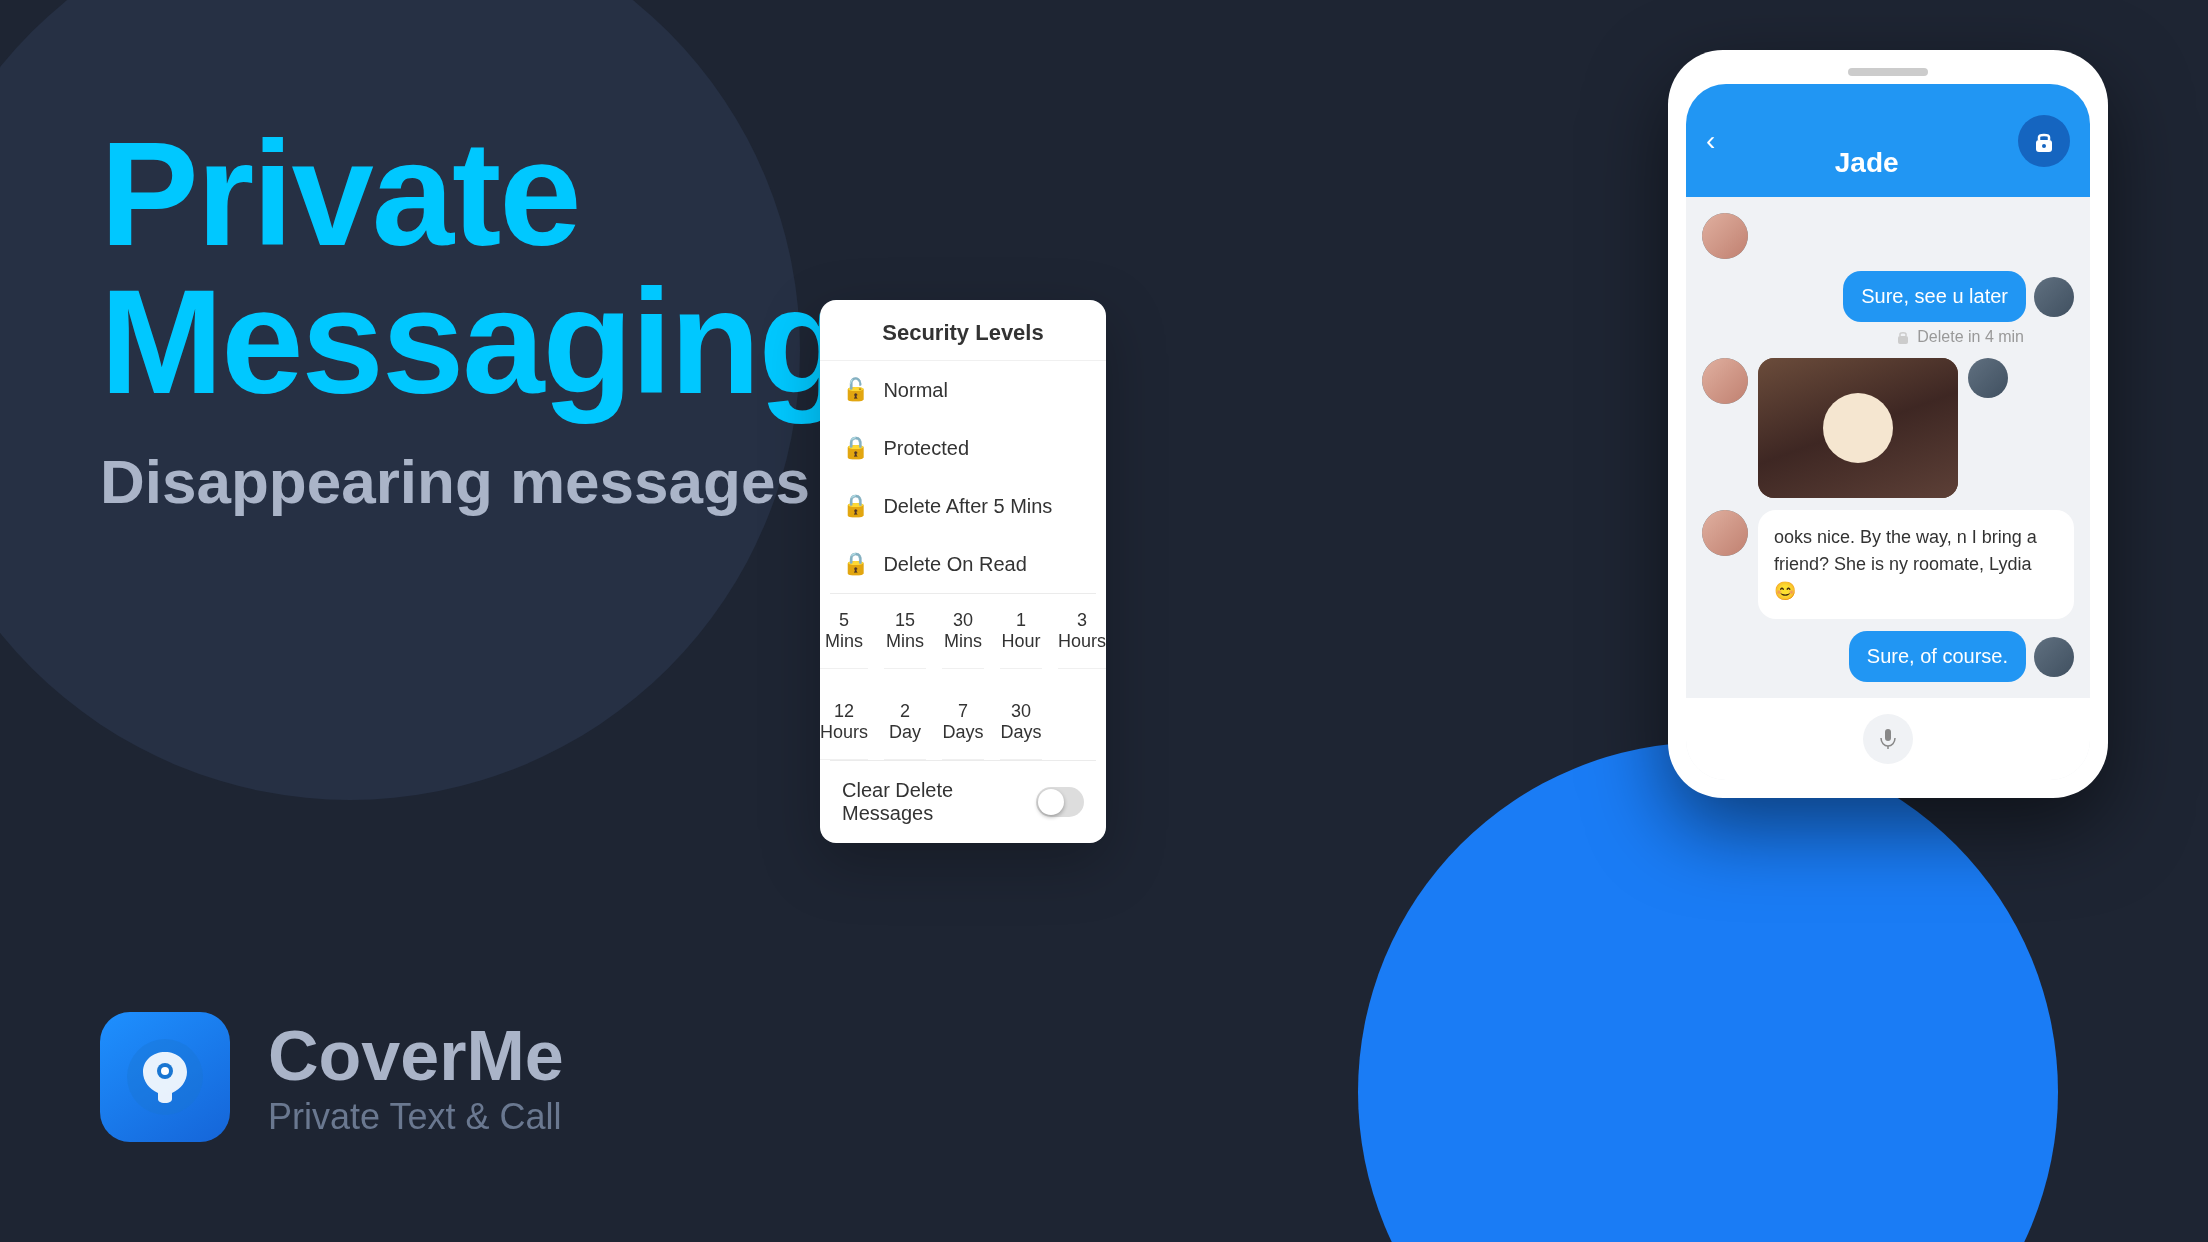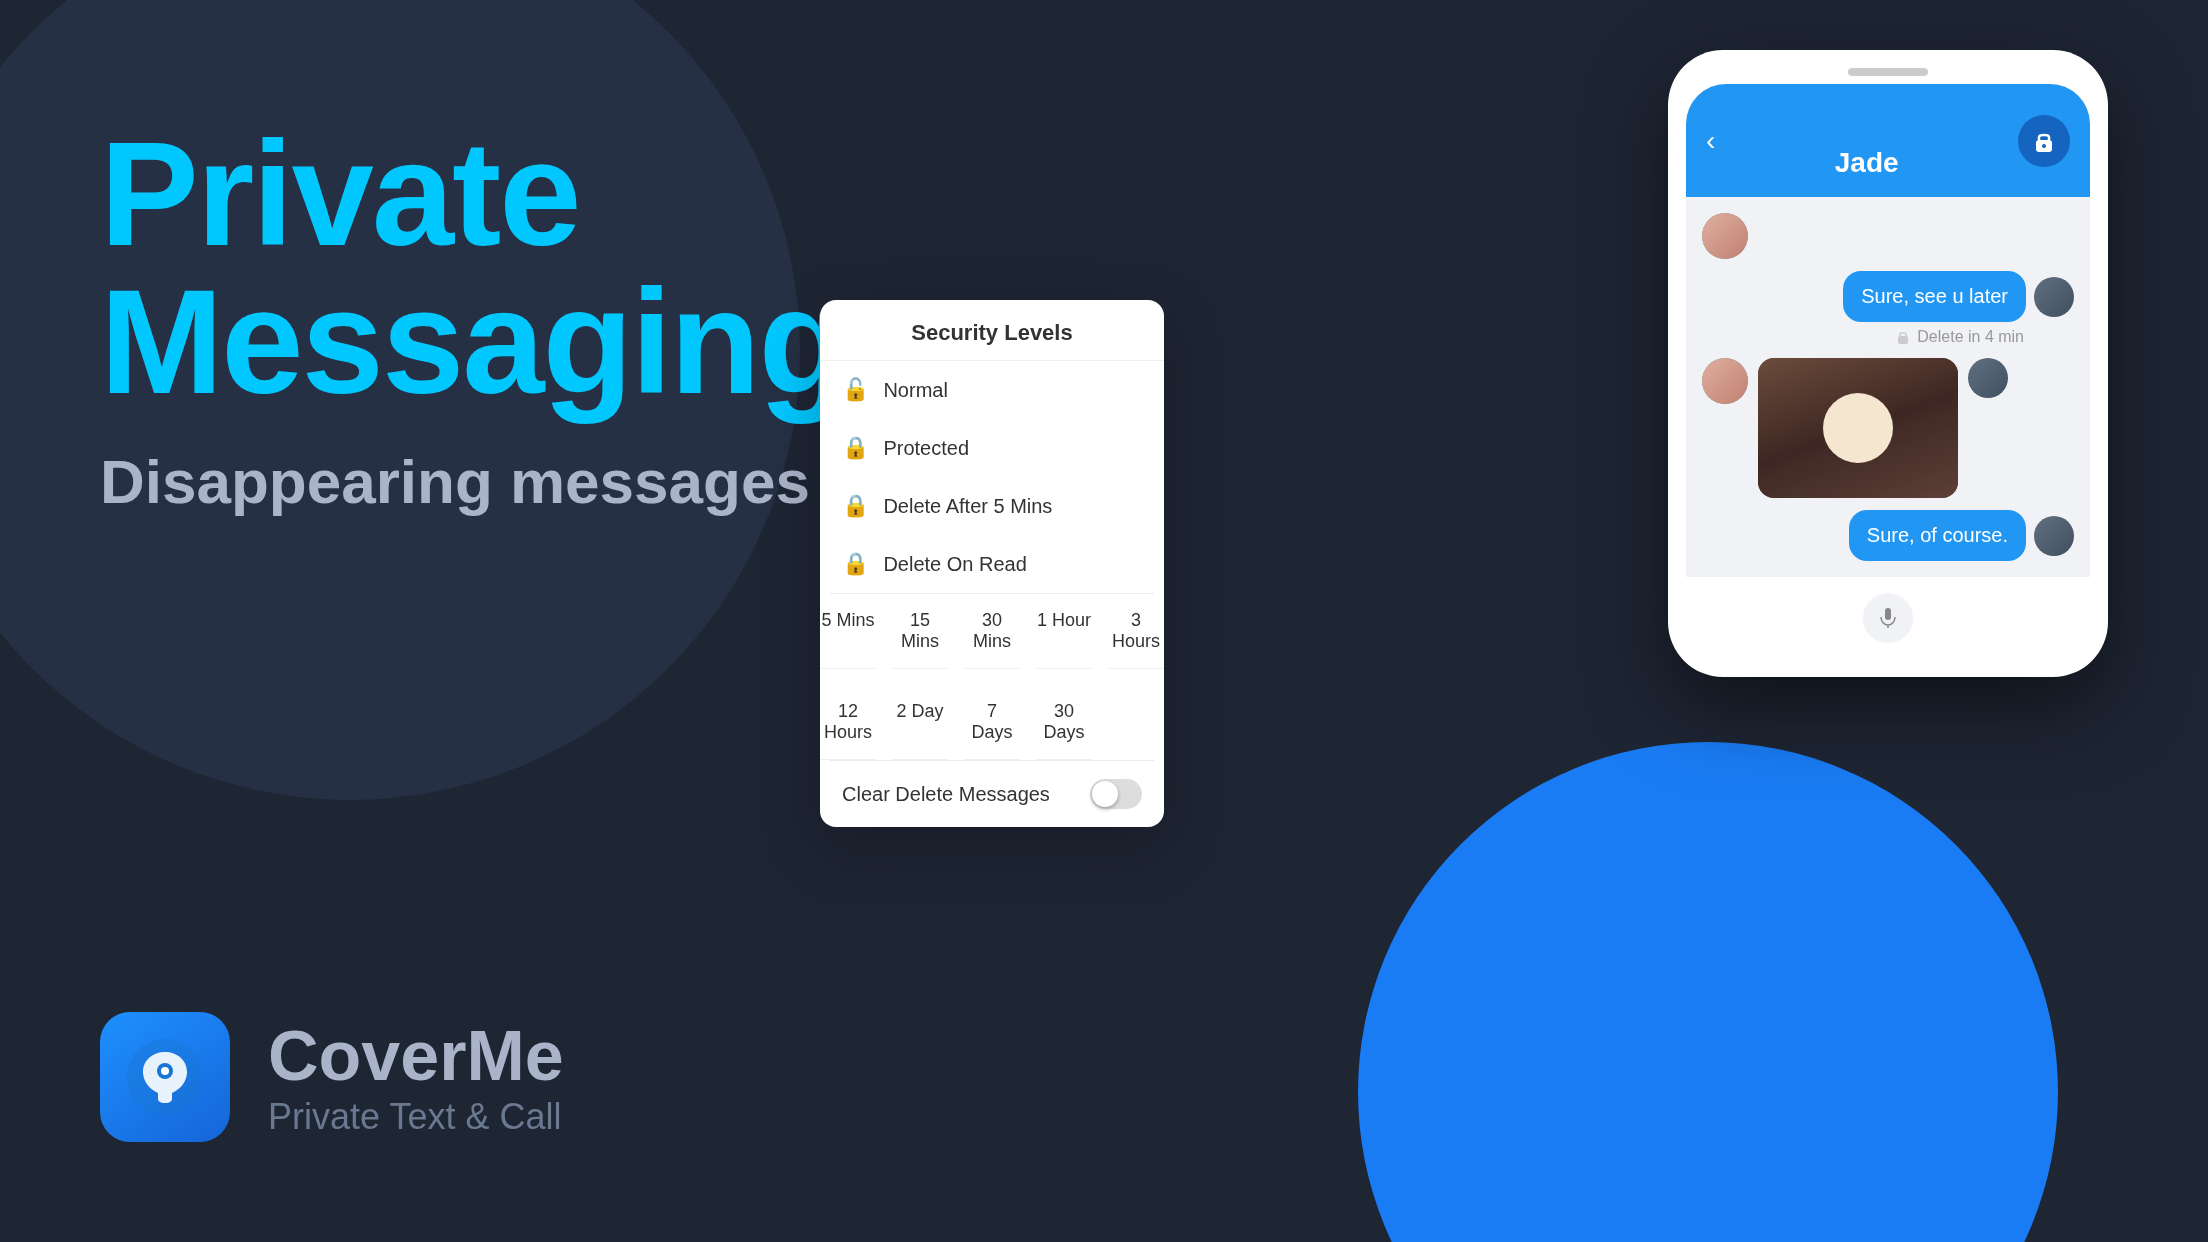--- a/index.html
+++ b/index.html
@@ -296,21 +296,21 @@
 
     
     .security-popup {
       position: absolute;
       left: 820px;
       top: 300px;
       z-index: 10;
       background: white;
       border-radius: 16px;
       box-shadow: 0 20px 60px rgba(0,0,0,0.25);
-      width: 344px;
+      width: 286px;
       overflow: hidden;
     }
     .popup-title {
       text-align: center;
       font-size: 22px;
       font-weight: 600;
       color: #333;
       padding: 20px 20px 14px;
       border-bottom: 1px solid #f0f0f0;
     }
@@ -465,20 +465,28 @@
             <div class="avatar-img"></div>
           </div>
           <div class="image-bubble">
             <div class="coffee-visual">
               <div class="coffee-cup"></div>
             </div>
           </div>
           <div class="avatar-small" style="background: linear-gradient(135deg, #607080, #405060);"></div>
         </div>
 
+        <div class="message-row-left">
+          <div class="avatar">
+            <div class="avatar-img"></div>
+          </div>
+          <div class="text-message-long">
+            ooks nice. By the way, n I bring a friend? She is ny roomate, Lydia 😊
+          </div>
+        </div>
 
         <div class="message-row-right">
           <div class="bubble-right-row">
             <div class="bubble-right-last">Sure, of course.</div>
             <div class="avatar-small"></div>
           </div>
         </div>
 
       </div>
 

